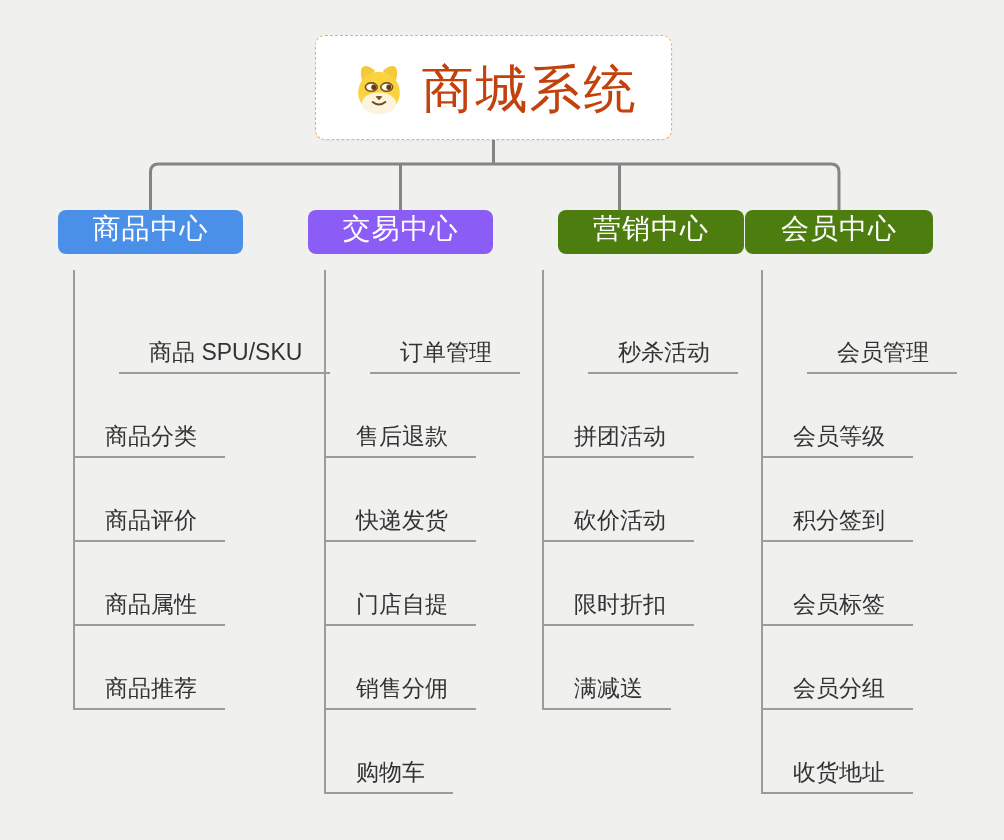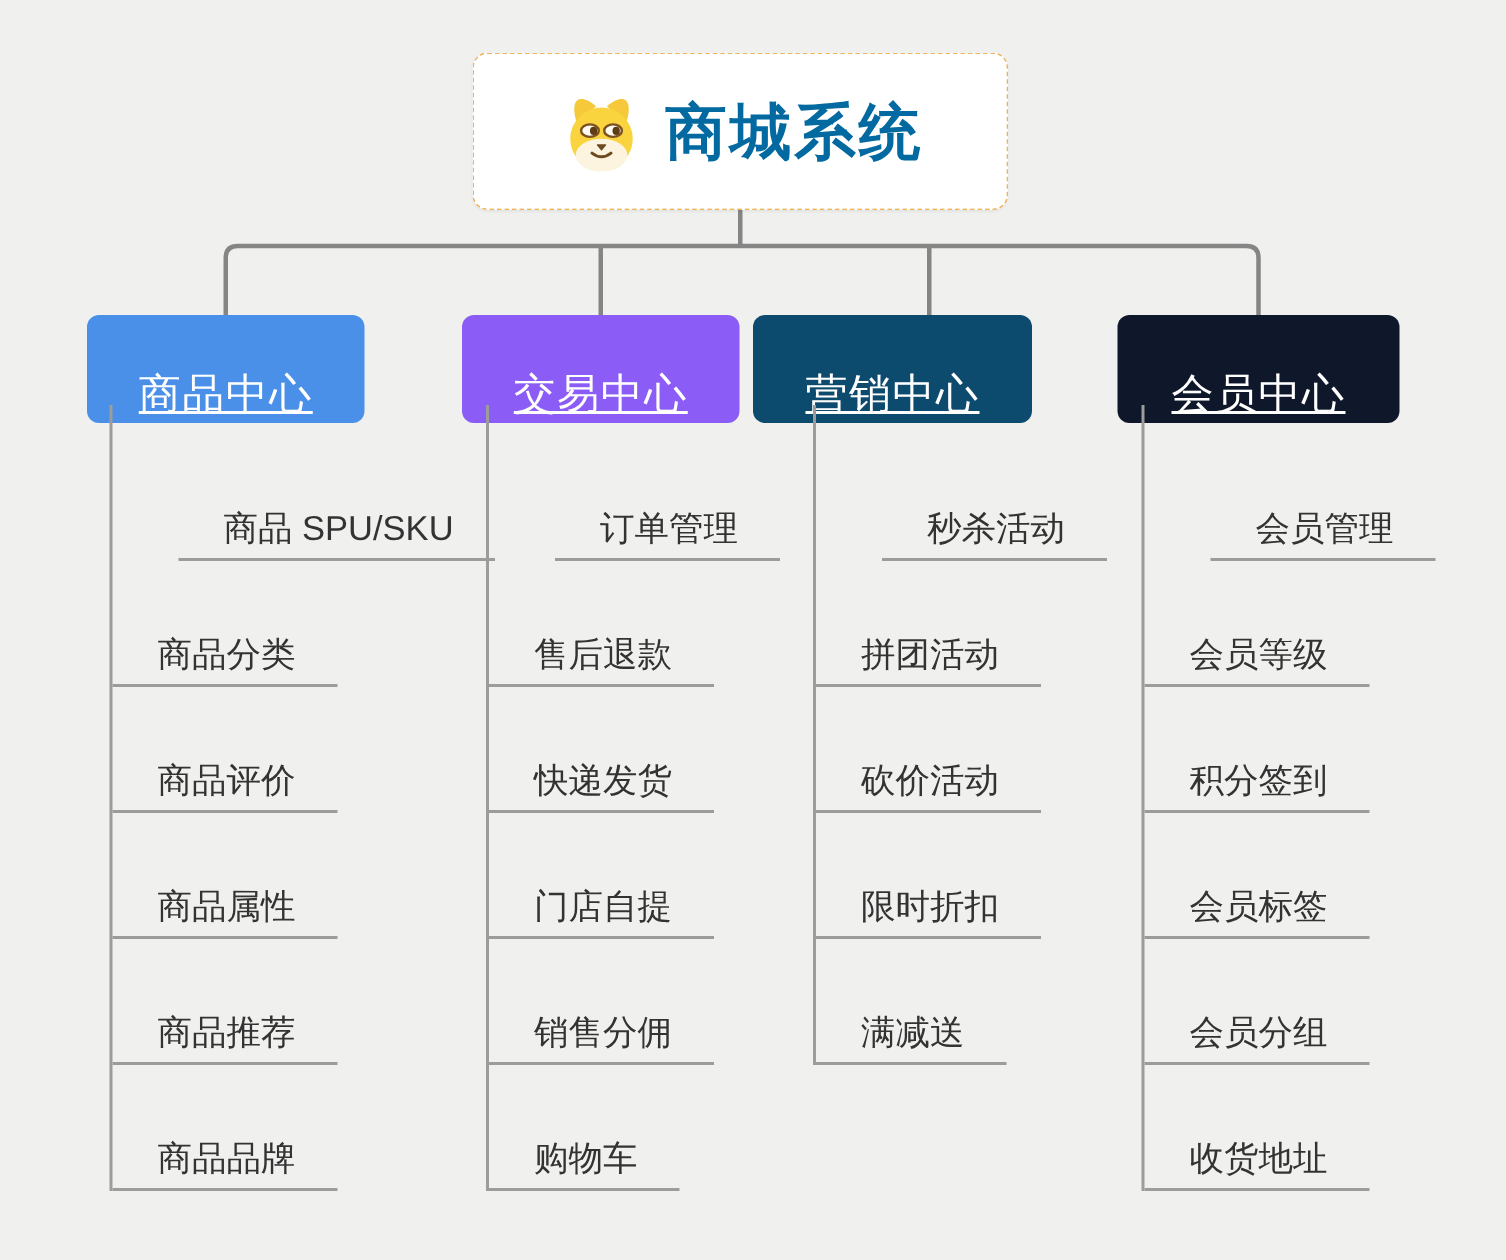--- a/index.html
+++ b/index.html
@@ -18,49 +18,47 @@
     position:absolute;left:315px;top:35px;width:357px;height:105px;
     background:#ffffff;
     border:1px dashed #efb257;
     border-radius:10px;
     box-sizing:border-box;
     display:flex;align-items:center;justify-content:center;gap:14px;
     box-shadow:0 1px 2px rgba(0,0,0,.05);
     cursor:pointer;
   }
   .root-title{
-    color:#0369a1;
-    font-size:41px;
+    color:#c2410c;
+    font-size:52px;
     letter-spacing:2px;
     line-height:1;
     padding-top:2px;
-    font-weight:bold;
   }
   .root-icon{width:58px;height:58px;flex:0 0 auto;}
   
   .tree-connector{
     position:absolute;left:0;top:0;width:1004px;height:220px;
     pointer-events:none;
   }
   
   .branch-header{
-    position:absolute;top:210px;height:72px;
+    position:absolute;top:210px;height:44px;
     border-radius:8px;
-    display:flex;align-items:flex-end;justify-content:center;
+    display:flex;align-items:flex-start;justify-content:center;
     color:#ffffff;
     font-size:28px;
     letter-spacing:1px;
     box-sizing:border-box;
     cursor:pointer;
-    text-decoration:underline;
   }
   .b0{left:58px;width:185px;background:#4a8fe8;}
   .b1{left:308px;width:185px;background:#8b5cf6;}
-  .b2{left:502px;width:186px;background:#0c4a6e;}
-  .b3{left:745px;width:188px;background:#0f172a;}
+  .b2{left:558px;width:186px;background:#4d7c0f;}
+  .b3{left:745px;width:188px;background:#4d7c0f;}
   
   .leaf-column{
     position:absolute;top:270px;
     margin:0;padding:0;list-style:none;
     border-left:2px solid #9c9c9c;
   }
   .c0{left:73px;}
   .c1{left:324px;}
   .c2{left:542px;}
   .c3{left:761px;}
@@ -120,21 +118,20 @@
   <div class="branch-header b3">
     <span>会员中心</span>
   </div>
 
   <ul class="leaf-column c0">
     <li>商品 SPU/SKU</li>
     <li>商品分类</li>
     <li>商品评价</li>
     <li>商品属性</li>
     <li>商品推荐</li>
-    <li>商品品牌</li>
   </ul>
 
   <ul class="leaf-column c1">
     <li>订单管理</li>
     <li>售后退款</li>
     <li>快递发货</li>
     <li>门店自提</li>
     <li>销售分佣</li>
     <li>购物车</li>
   </ul>

